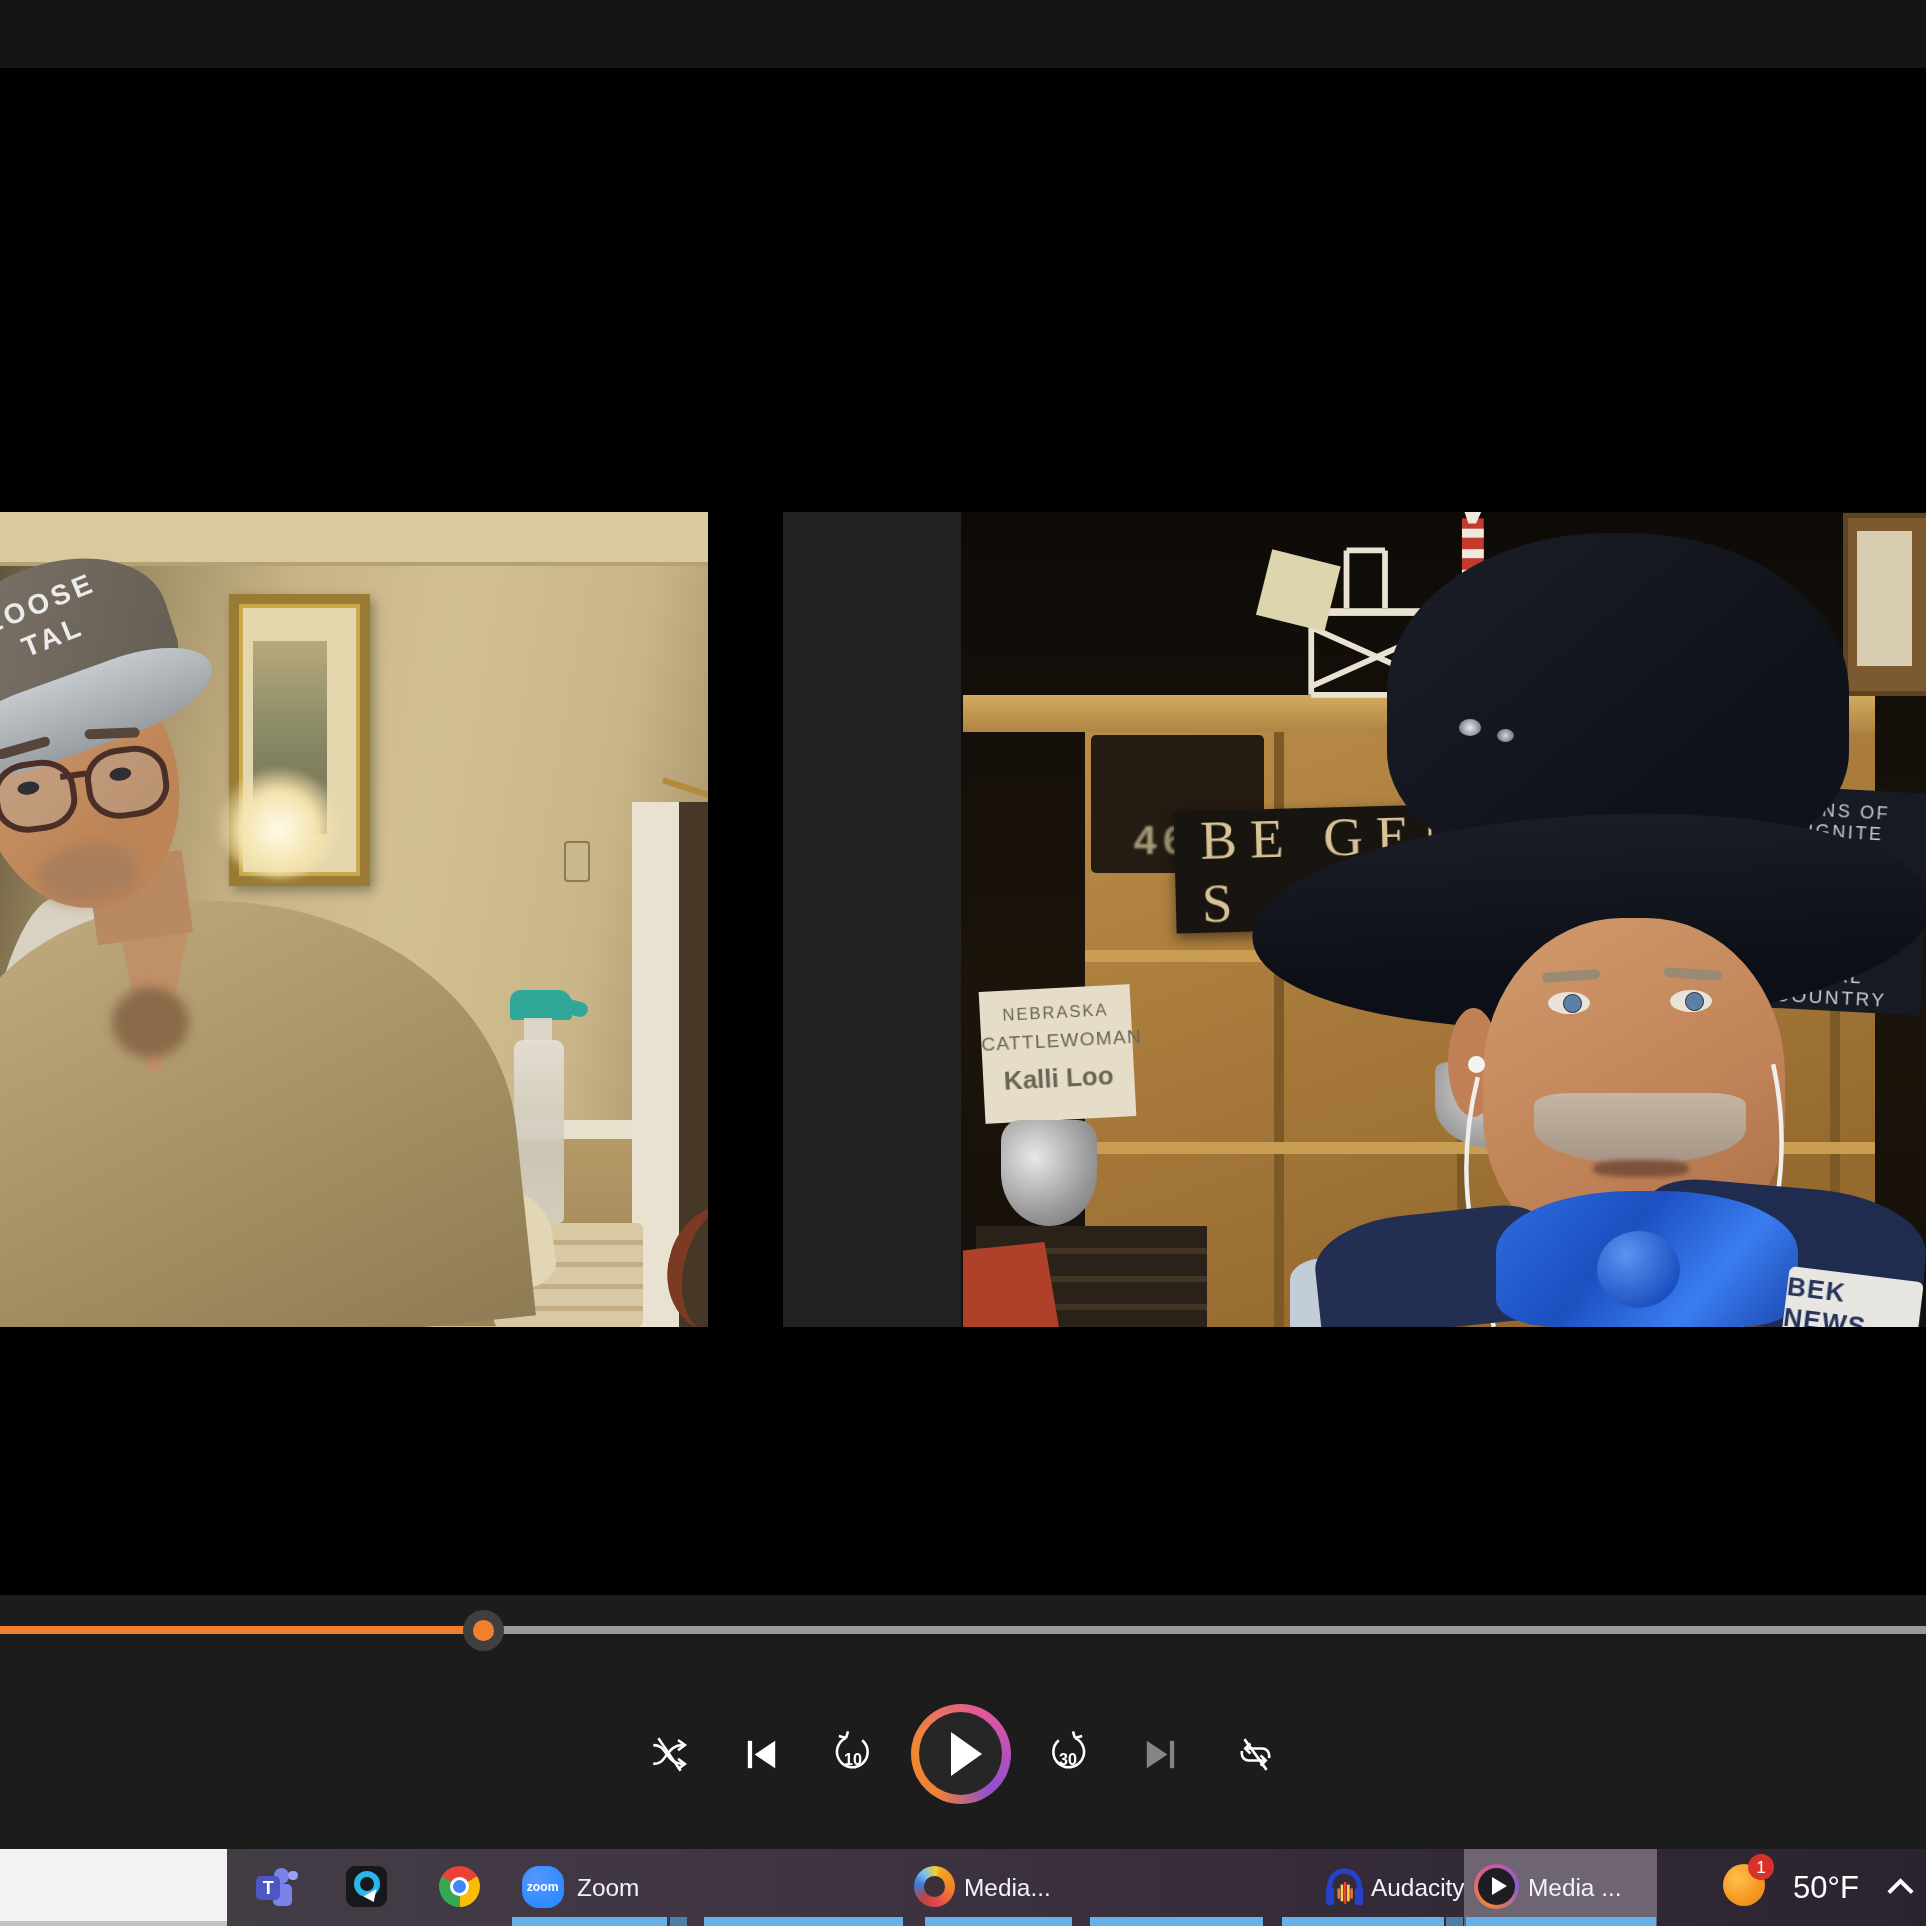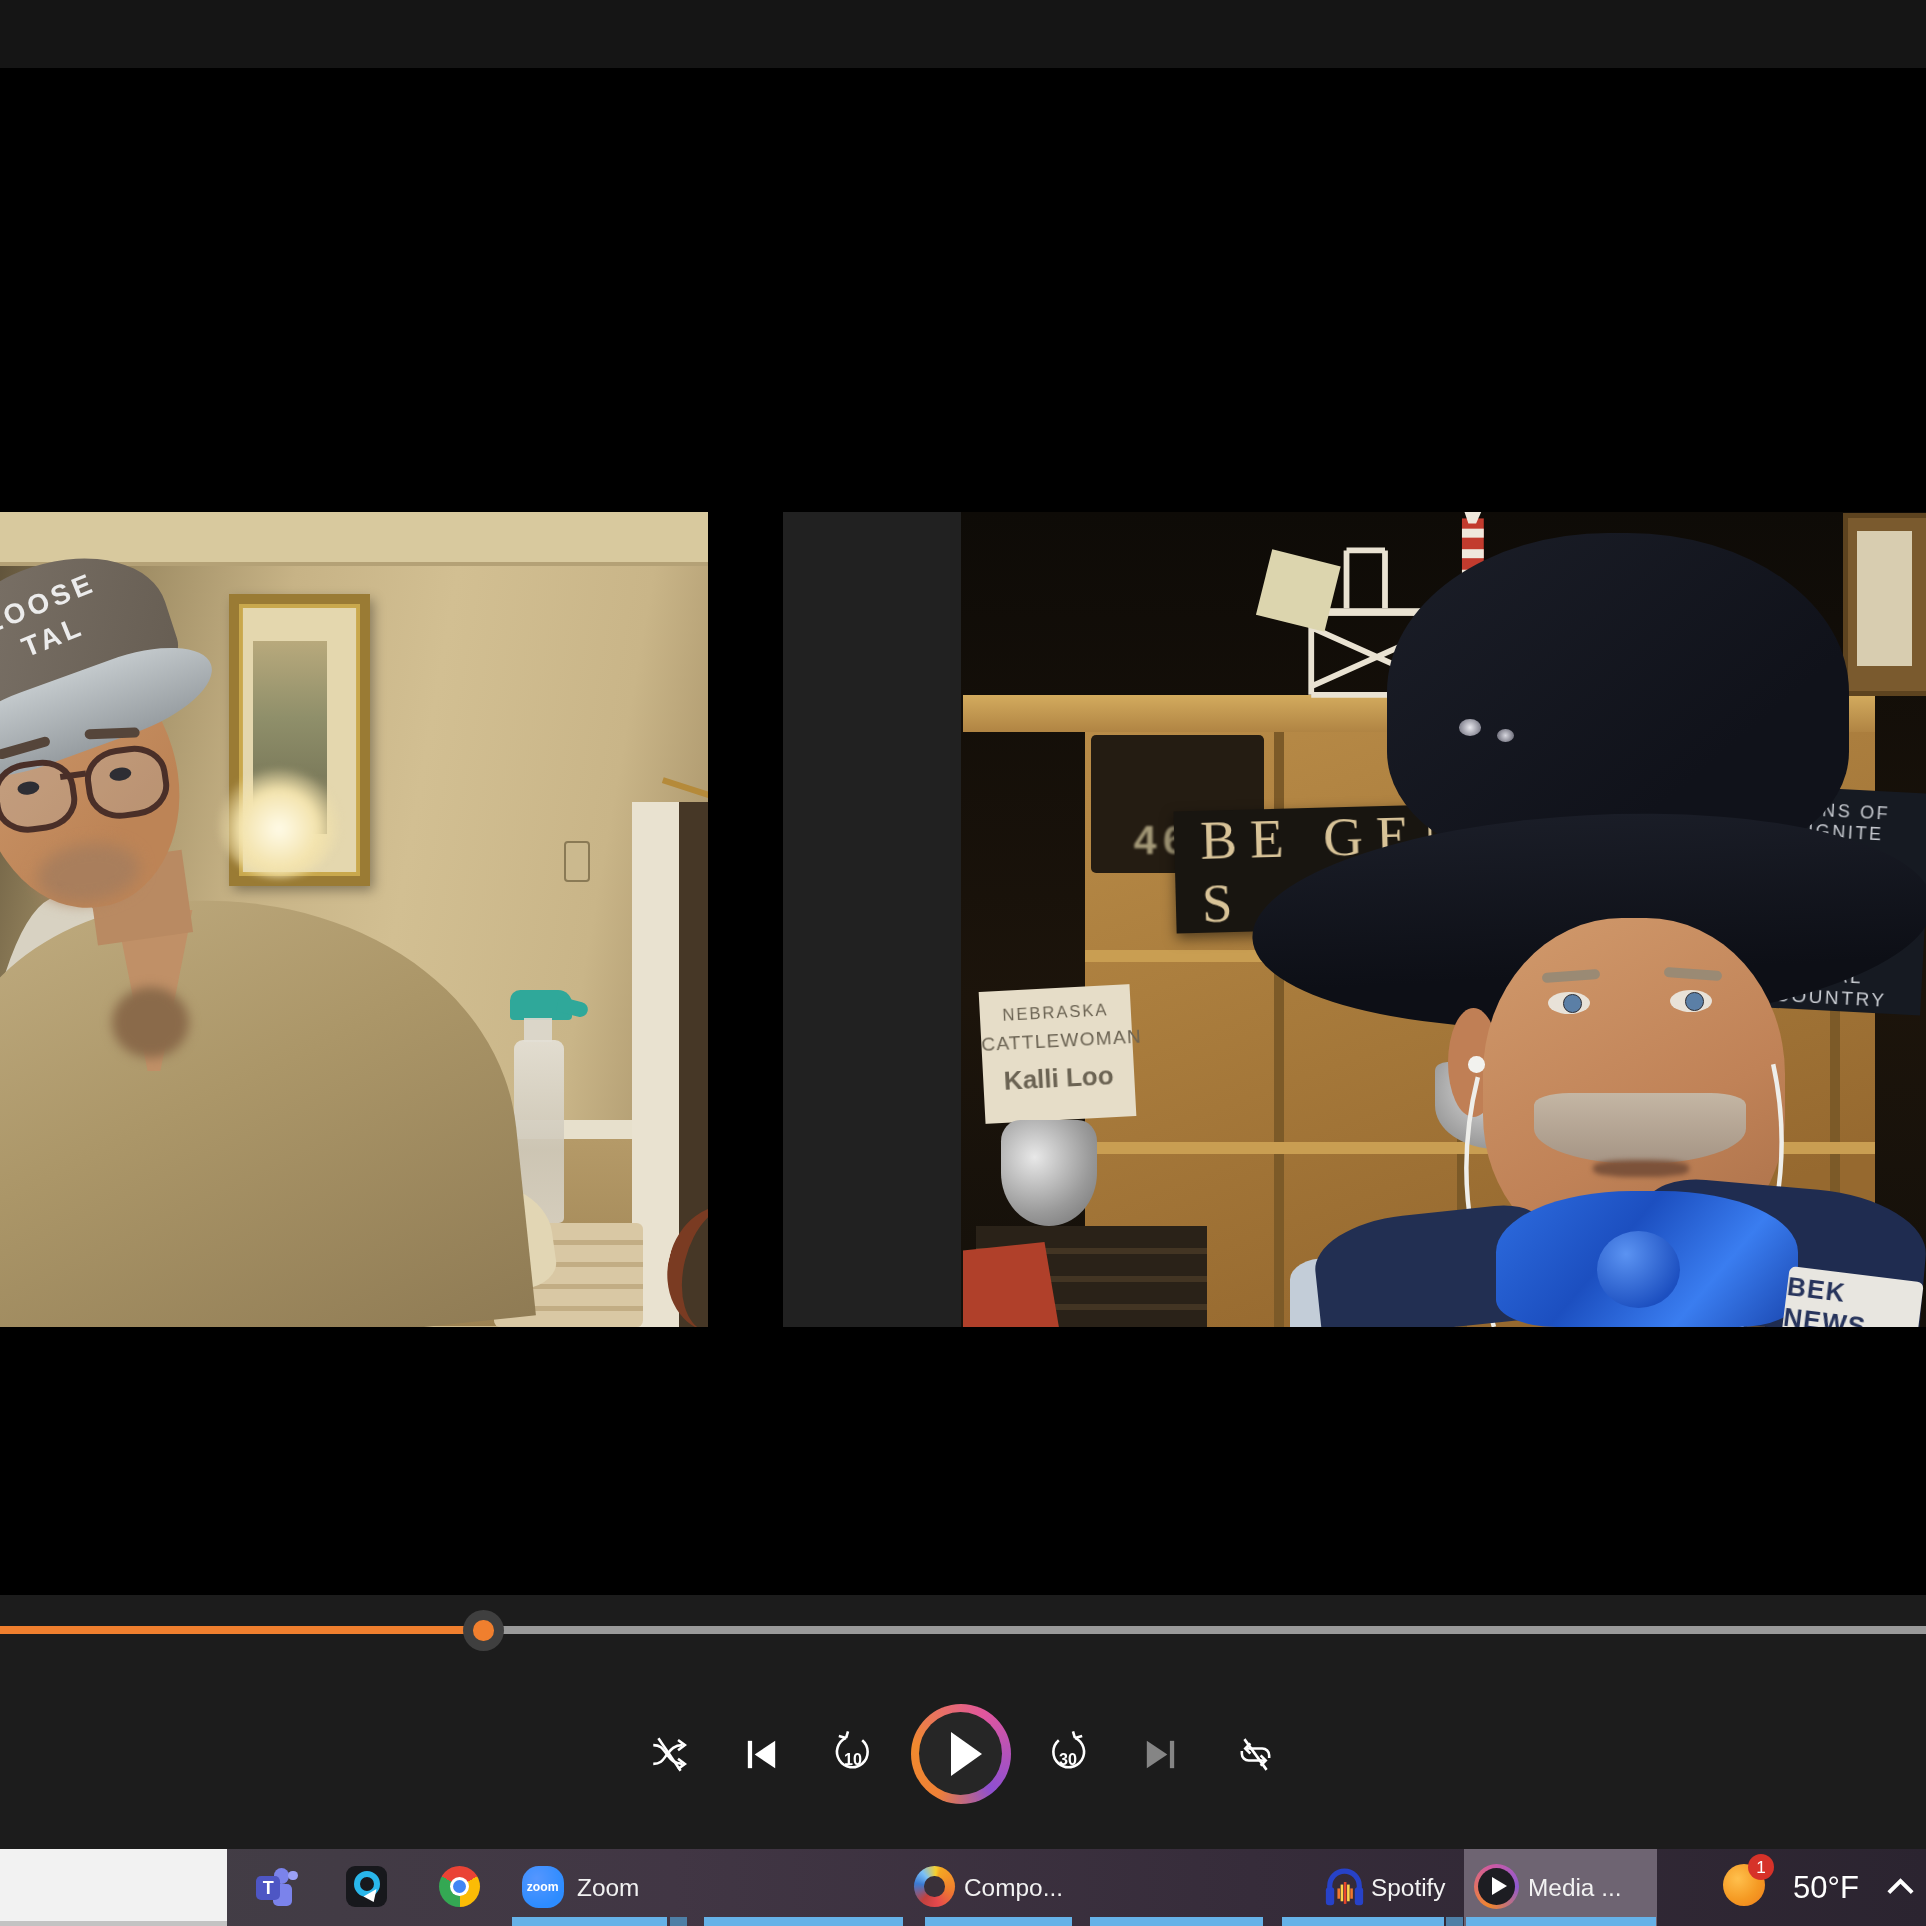--- a/index.html
+++ b/index.html
@@ -306,38 +306,38 @@
                    background:radial-gradient(circle at 35% 30%,#5596ff,#2d8cff 70%);
                    color:#fff;font-size:12.2px;font-weight:bold;text-align:center;line-height:42px;">zoom</span>
       <span class="lbl abs" style="left:65px;top:0;">Zoom</span>
     </div>
 
 
     <div class="abs" style="left:905px;top:0;width:202px;height:77px;">
       <span class="abs" style="left:9px;top:16.7px;width:41px;height:41px;border-radius:50%;
                    background:conic-gradient(from 20deg,#f5a623,#f07f2e 80deg,#e5484d 150deg,#c2413e 200deg,#3b7bd4 260deg,#7ac0f8 300deg,#f5d02e 345deg,#f5a623);"></span>
       <span class="abs" style="left:19px;top:27px;width:20.5px;height:20.5px;border-radius:50%;background:#393039;"></span>
-      <span class="lbl abs" style="left:59px;top:0;">Compo...</span>
+      <span class="lbl abs" style="left:59px;top:0;">Media...</span>
     </div>
 
 
     <div class="abs" style="left:1316px;top:0;width:146px;height:77px;">
       <svg class="abs" style="left:6.4px;top:15.4px;" width="45" height="45" viewBox="0 0 70 70">
         <path d="M12 48 V34 a23 23 0 0 1 46 0 V48" fill="none" stroke="#2742c8" stroke-width="8"></path>
         <rect x="6" y="36" width="13" height="28" rx="5" fill="#2742c8"></rect>
         <rect x="51" y="36" width="13" height="28" rx="5" fill="#2742c8"></rect>
         <g>
           <rect x="24" y="38" width="4" height="16" fill="#f2762e"></rect>
           <rect x="29" y="32" width="4" height="26" fill="#ffd24a"></rect>
           <rect x="34" y="28" width="4" height="34" fill="#e8452c"></rect>
           <rect x="39" y="32" width="4" height="26" fill="#ffd24a"></rect>
           <rect x="44" y="38" width="4" height="16" fill="#f2762e"></rect>
         </g>
       </svg>
-      <span class="lbl abs" style="left:55px;top:0;">Spotify</span>
+      <span class="lbl abs" style="left:55px;top:0;">Audacity</span>
     </div>
 
     <div class="abs" style="left:1464px;top:0;width:193px;height:77px;background:#6e6472;">
       <span class="abs" style="left:10.3px;top:15.4px;width:45px;height:45px;border-radius:50%;
                    background:conic-gradient(from 200deg,#f0862e,#d05aa0 140deg,#8f5ad0 250deg,#f0862e 360deg);"></span>
       <span class="abs" style="left:14px;top:19px;width:37px;height:37px;border-radius:50%;background:#1d1d22;"></span>
       <span class="abs" style="left:28px;top:28px;width:0;height:0;border-left:15.4px solid #fff;
                    border-top:9.6px solid transparent;border-bottom:9.6px solid transparent;"></span>
       <span class="lbl abs" style="left:64px;top:0;">Media ...</span>
     </div>

